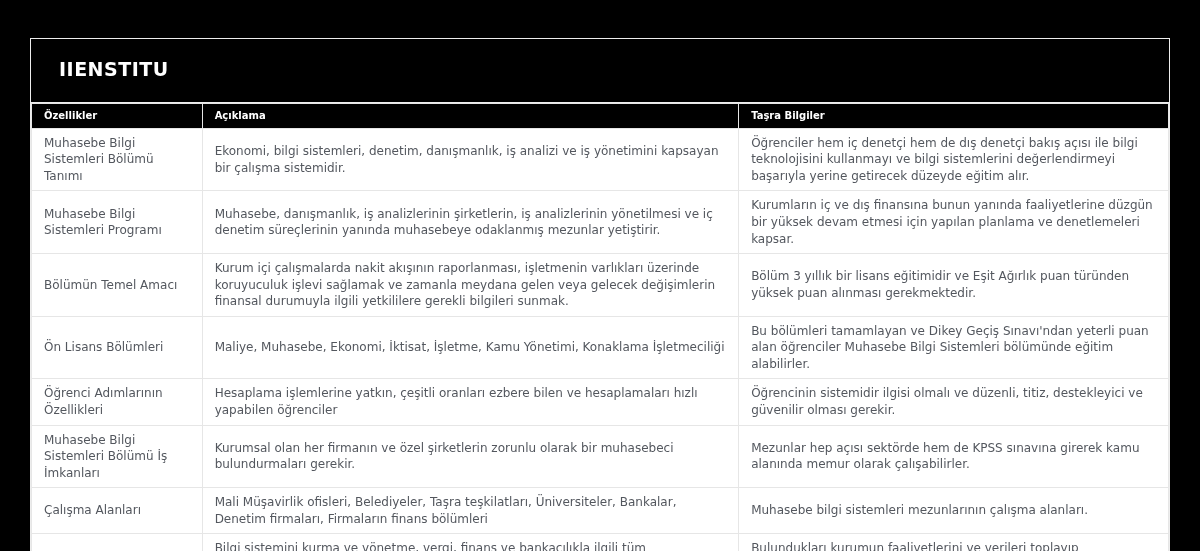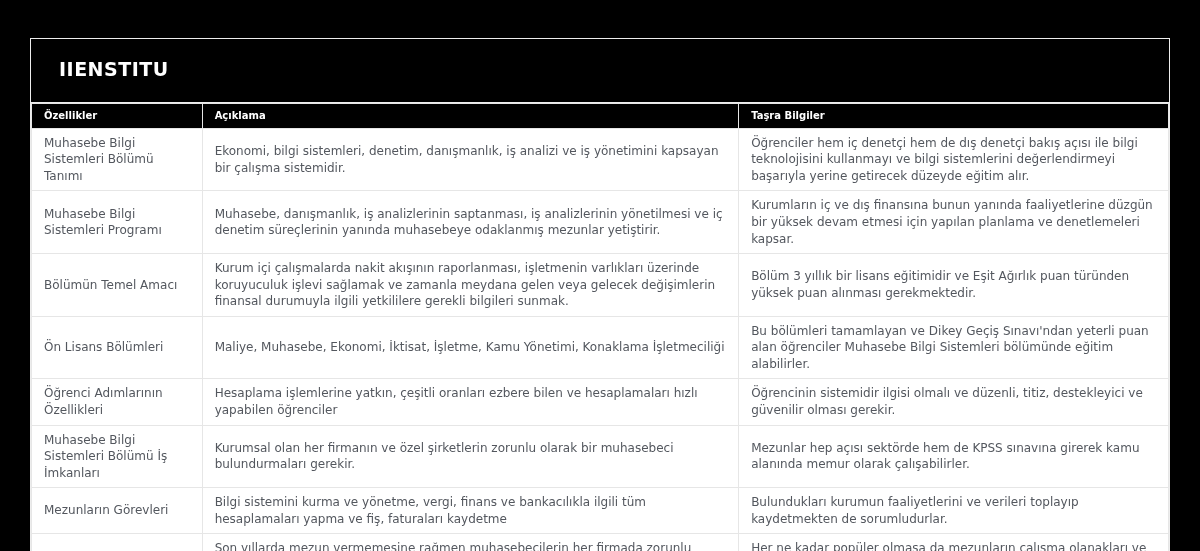--- a/index.html
+++ b/index.html
@@ -77,21 +77,21 @@
     </thead>
     <tbody id="table-body">
   <tr>
     <td class="col-feature">Muhasebe Bilgi Sistemleri Bölümü Tanımı</td>
     <td class="col-desc">Ekonomi, bilgi sistemleri, denetim, danışmanlık, iş analizi ve iş yönetimini kapsayan bir çalışma sistemidir.</td>
     <td class="col-info">Öğrenciler hem iç denetçi hem de dış denetçi bakış açısı ile bilgi teknolojisini kullanmayı ve bilgi sistemlerini değerlendirmeyi başarıyla yerine getirecek düzeyde eğitim alır.</td>
   </tr>
 
   <tr>
     <td class="col-feature">Muhasebe Bilgi Sistemleri Programı</td>
-    <td class="col-desc">Muhasebe, danışmanlık, iş analizlerinin saptanması, iş analizlerinin yönetilmesi ve iç denetim süreçlerinin yanında muhasebeye odaklanmış mezunlar yetiştirir.</td>
+    <td class="col-desc">Muhasebe, danışmanlık, iş analizlerinin şirketlerin, iş analizlerinin yönetilmesi ve iç denetim süreçlerinin yanında muhasebeye odaklanmış mezunlar yetiştirir.</td>
     <td class="col-info">Kurumların iç ve dış finansına bunun yanında faaliyetlerine düzgün bir yüksek devam etmesi için yapılan planlama ve denetlemeleri kapsar.</td>
   </tr>
 
   <tr>
     <td class="col-feature">Bölümün Temel Amacı</td>
     <td class="col-desc">Kurum içi çalışmalarda nakit akışının raporlanması, işletmenin varlıkları üzerinde koruyuculuk işlevi sağlamak ve zamanla meydana gelen veya gelecek değişimlerin finansal durumuyla ilgili yetkililere gerekli bilgileri sunmak.</td>
     <td class="col-info">Bölüm 3 yıllık bir lisans eğitimidir ve Eşit Ağırlık puan türünden yüksek puan alınması gerekmektedir.</td>
   </tr>
 
   <tr>
@@ -105,20 +105,25 @@
     <td class="col-desc">Hesaplama işlemlerine yatkın, çeşitli oranları ezbere bilen ve hesaplamaları hızlı yapabilen öğrenciler</td>
     <td class="col-info">Öğrencinin sistemidir ilgisi olmalı ve düzenli, titiz, destekleyici ve güvenilir olması gerekir.</td>
   </tr>
 
   <tr>
     <td class="col-feature">Muhasebe Bilgi Sistemleri Bölümü İş İmkanları</td>
     <td class="col-desc">Kurumsal olan her firmanın ve özel şirketlerin zorunlu olarak bir muhasebeci bulundurmaları gerekir.</td>
     <td class="col-info">Mezunlar hep açısı sektörde hem de KPSS sınavına girerek kamu alanında memur olarak çalışabilirler.</td>
   </tr>
 
+  <tr>
+    <td class="col-feature">Çalışma Alanları</td>
+    <td class="col-desc">Mali Müşavirlik ofisleri, Belediyeler, Taşra teşkilatları, Üniversiteler, Bankalar, Denetim firmaları, Firmaların finans bölümleri</td>
+    <td class="col-info">Muhasebe bilgi sistemleri mezunlarının çalışma alanları.</td>
+  </tr>
 
   <tr>
     <td class="col-feature">Mezunların Görevleri</td>
     <td class="col-desc">Bilgi sistemini kurma ve yönetme, vergi, finans ve bankacılıkla ilgili tüm hesaplamaları yapma ve fiş, faturaları kaydetme</td>
     <td class="col-info">Bulundukları kurumun faaliyetlerini ve verileri toplayıp kaydetmekten de sorumludurlar.</td>
   </tr>
 
   <tr>
     <td class="col-feature">Sonuç</td>
     <td class="col-desc">Son yıllarda mezun vermemesine rağmen muhasebecilerin her firmada zorunlu bulunması sebebiyle iş olanakları fazladır.</td>

